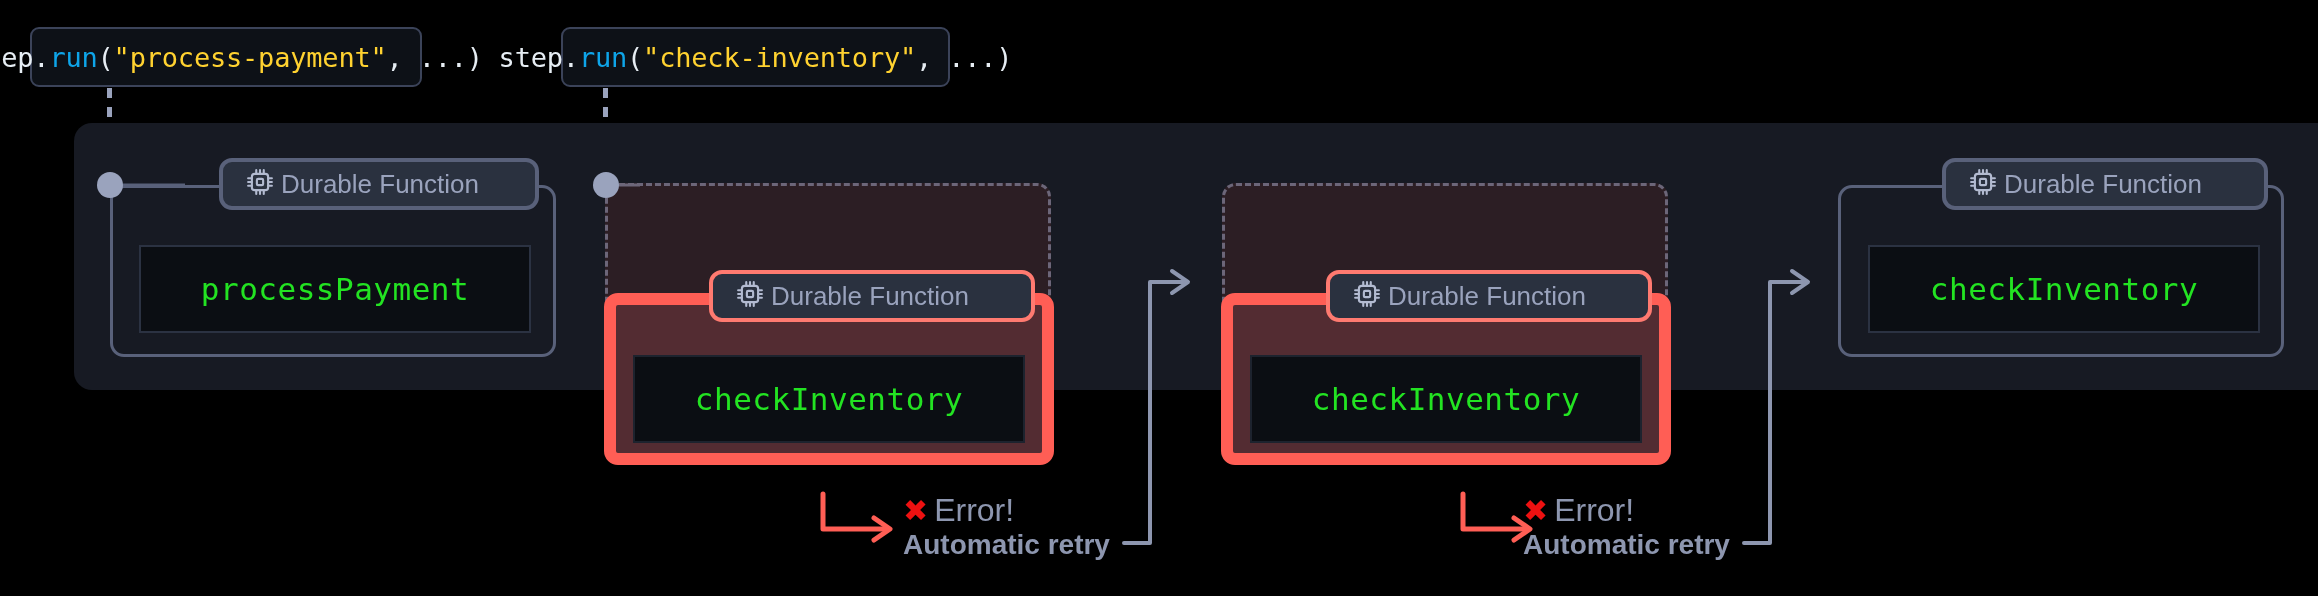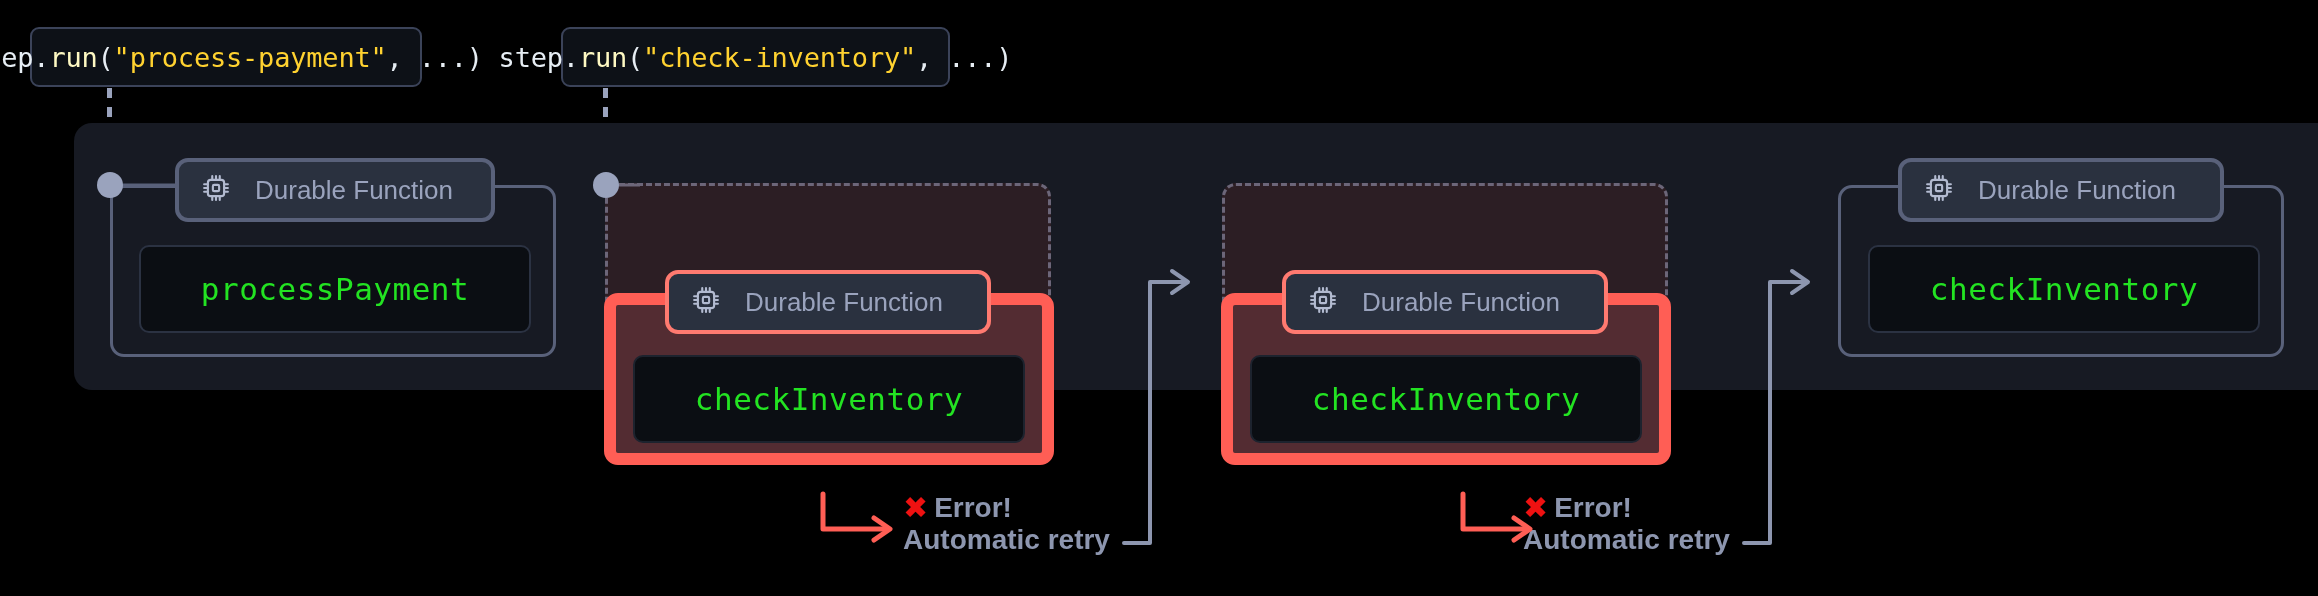--- a/index.html
+++ b/index.html
@@ -29,21 +29,21 @@
     display: flex;
     align-items: center;
     justify-content: center;
     padding: 0 26px;
     font-family: "DejaVu Sans Mono", "Liberation Mono", monospace;
     font-size: 27px;
     white-space: nowrap;
     letter-spacing: -0.2px;
   }
   .tok-plain { color: #e6edf3; }
-  .tok-fn    { color: #fef9c3; }
+  .tok-fn    { color: #0ea5e9; }
   .tok-punct { color: #e6edf3; }
   .tok-str   { color: #ffd230; }
 
   
   .stem {
     position: absolute;
     width: 5px;
     background-image: linear-gradient(to bottom, #9aa3bd 0 10px, transparent 10px 19px);
     background-size: 5px 19px;
   }
@@ -89,46 +89,47 @@
     box-sizing: border-box;
     border: 3px dashed #6c6679;
     border-radius: 14px;
     background: #2c1e24;
   }
 
   
   .pill {
     position: absolute;
     box-sizing: border-box;
-    height: 64px;
+    height: 52px;
     display: flex;
     align-items: center;
-    gap: 24px;
+    gap: 6px;
     padding: 0 30px 0 22px;
     border-radius: 13px;
     background: #2a313f;
     z-index: 12;
+    margin-left: 44px;
   }
   .pill.ok   { border: 4px solid #59617a; }
   .pill.fail { border: 4px solid #ff7a70; }
   .pill-label {
     color: #9aa3bd;
     font-size: 26px;
     font-family: "Liberation Sans", sans-serif;
     white-space: nowrap;
   }
   .chip-icon { display: block; }
 
   
   .code-box {
     position: absolute;
     box-sizing: border-box;
     background: #0b0e13;
     border: 2px solid #2b3242;
-    border-radius: 10px;
+    border-radius: 0;
     display: flex;
     align-items: center;
     justify-content: center;
     z-index: 11;
   }
   .code-box.fail { border-color: #1d232e; }
   .code-text {
     color: #23e322;
     font-family: "DejaVu Sans Mono", "Liberation Mono", monospace;
     font-size: 31px;
@@ -146,22 +147,22 @@
   }
   .err-x {
     color: #ee1111;
     font-size: 30px;
     font-weight: bold;
     line-height: 1;
     font-family: "DejaVu Sans", sans-serif;
   }
   .err-title {
     color: #8d96af;
-    font-size: 28px;
-    font-weight: 700;
+    font-size: 32px;
+    font-weight: 400;
     font-family: "Liberation Sans", sans-serif;
   }
   .err-sub {
     color: #8d96af;
     font-size: 28px;
     font-weight: 600;
     white-space: nowrap;
     font-family: "Liberation Sans", sans-serif;
   }
 

